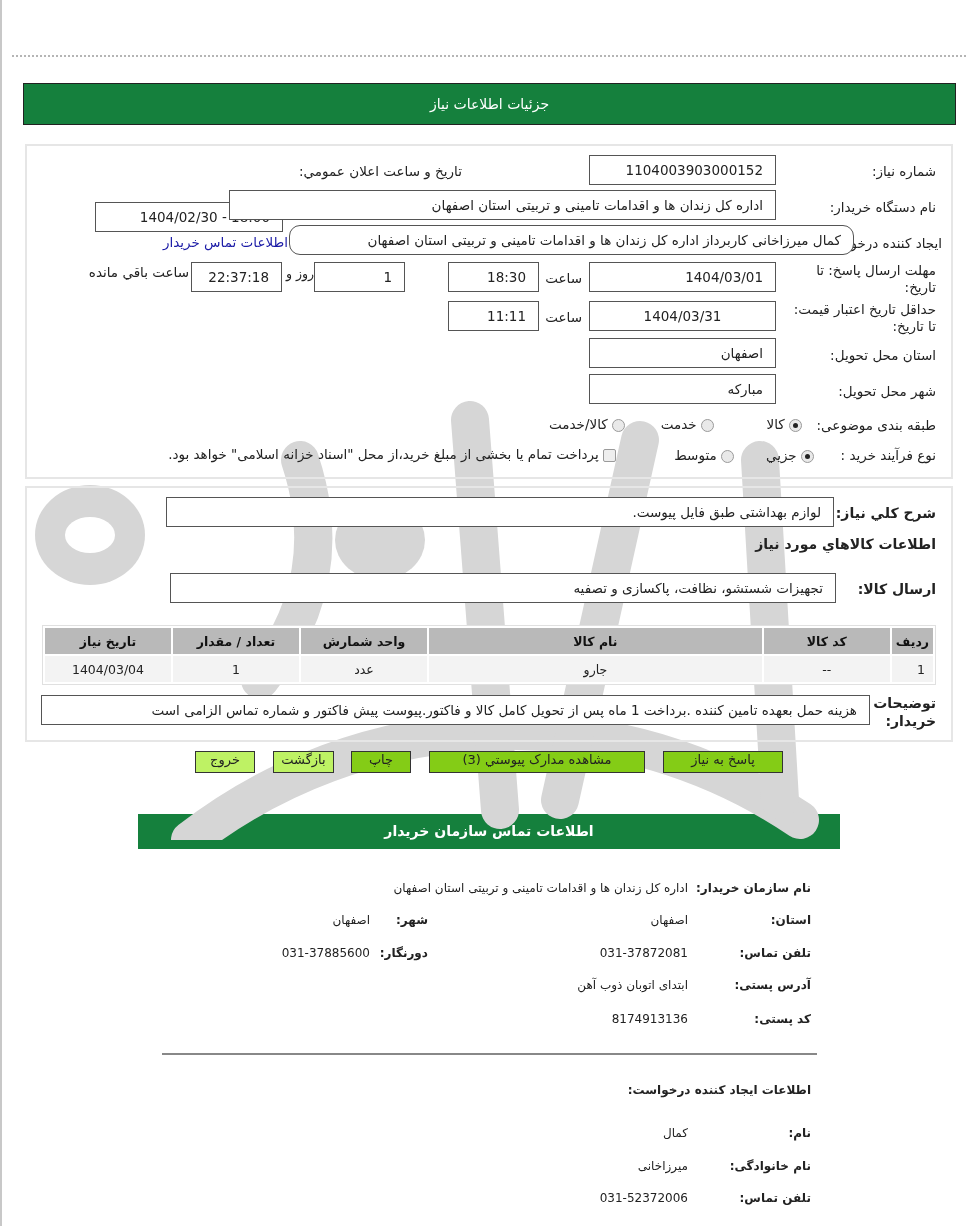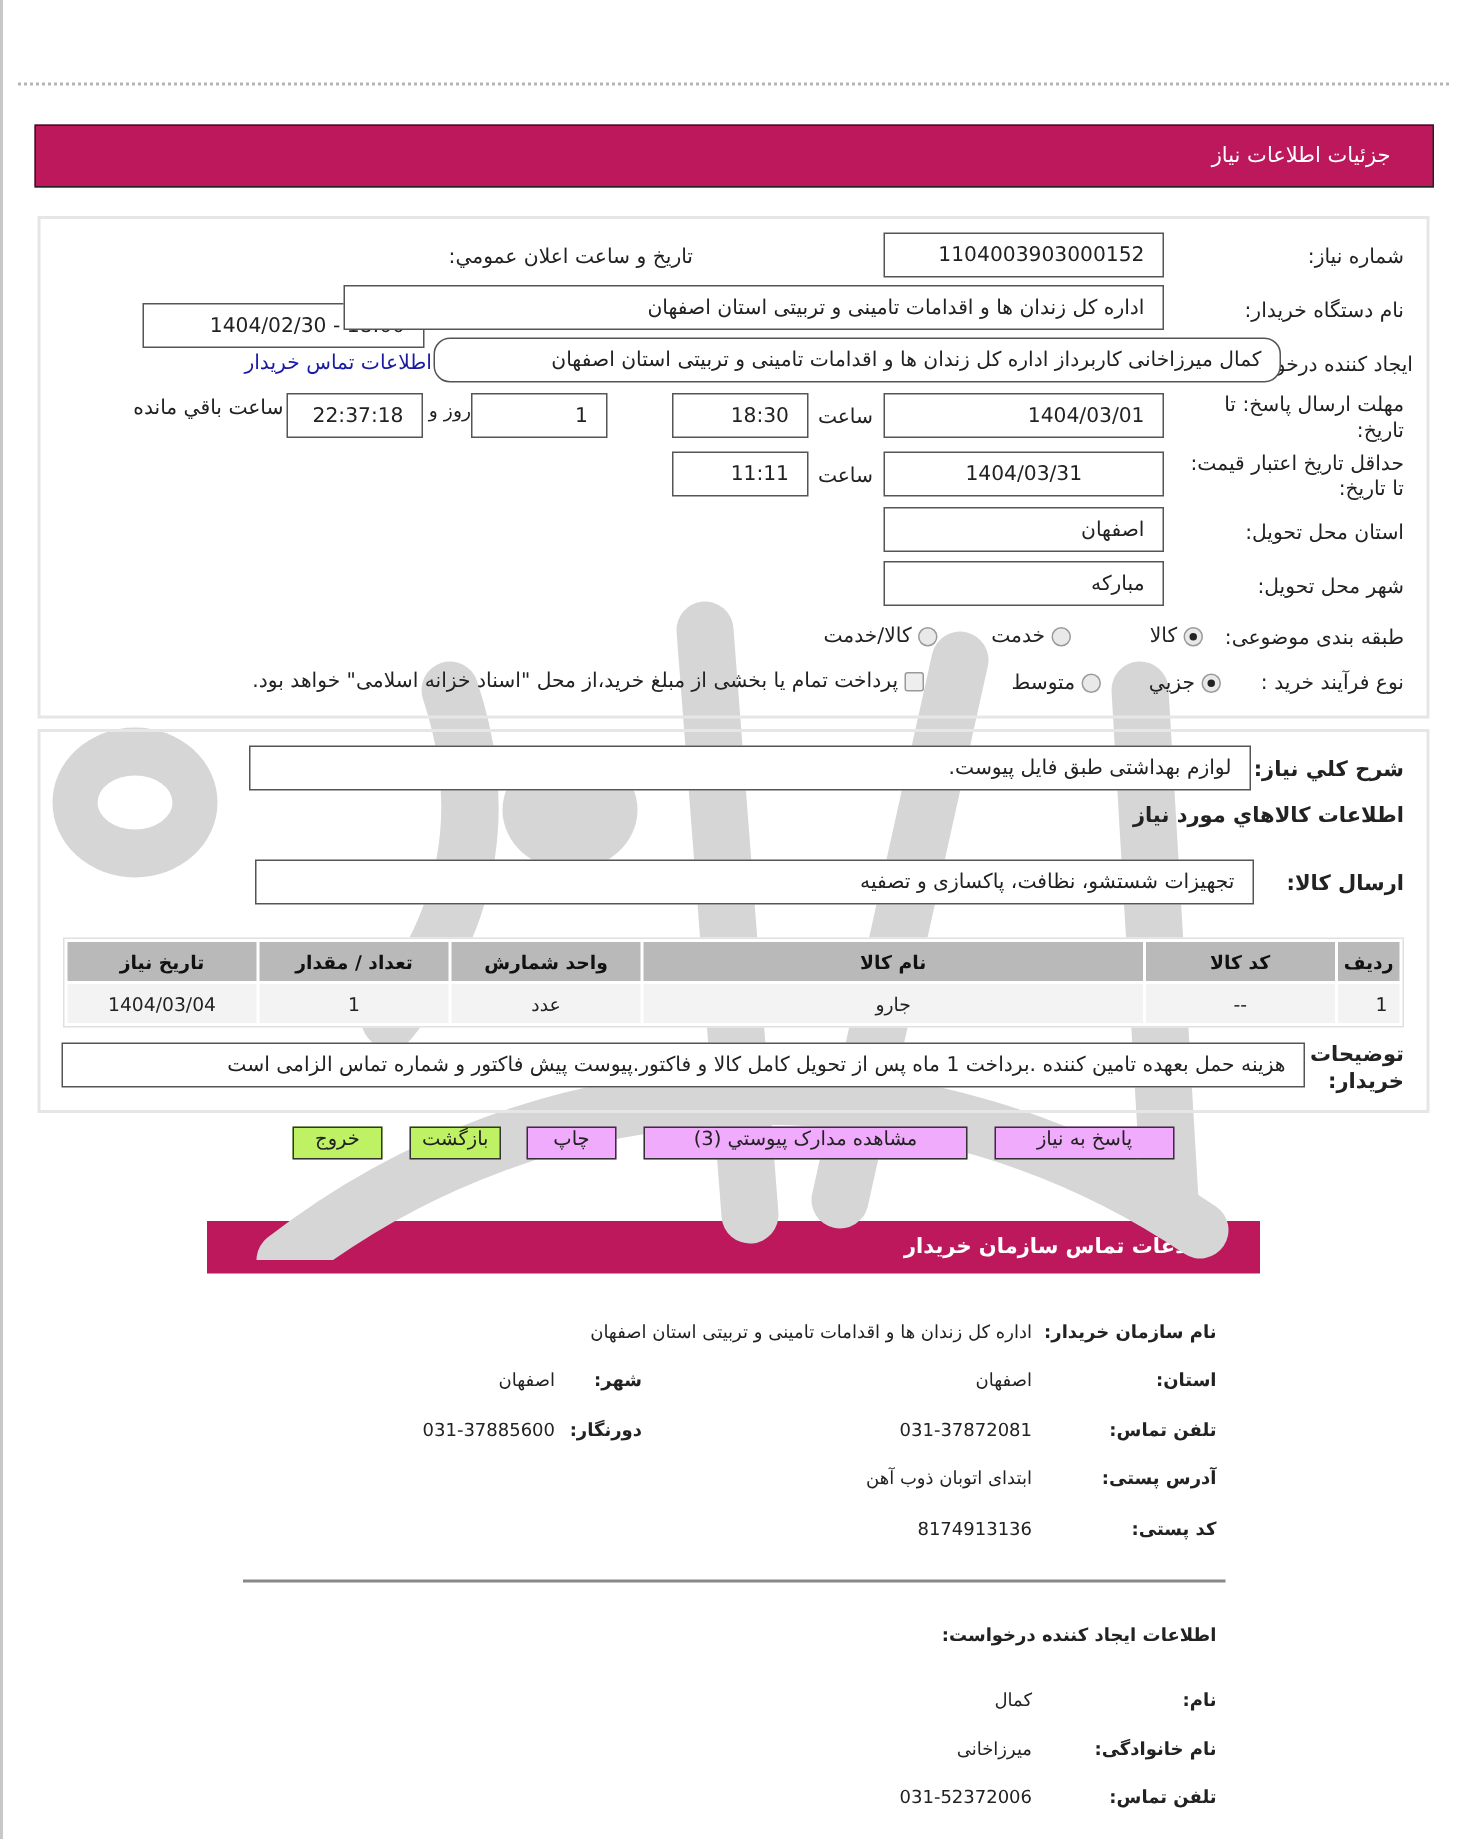--- a/index.html
+++ b/index.html
@@ -6,22 +6,23 @@
   body {
     width:978px; height:1226px; position:relative; overflow:hidden;
     background:#ffffff;
     font-family:"DejaVu Sans", sans-serif;
     font-size:13px; color:#222;
   }
   .left-edge { position:absolute; left:0; top:0; width:2px; height:1226px; background:#c8c8c8; }
   .dotted-rule { position:absolute; left:12px; right:12px; top:55px; border-top:2px dotted #b5b5b5; }
   .watermark { position:absolute; left:0; top:380px; width:978px; height:460px; pointer-events:none; z-index:1; }
   .brown-bar {
-    position:absolute; background:#be185d; color:#fff; direction:rtl;
+    position:absolute; background:#15803d; color:#fff; direction:rtl;
     box-sizing:border-box;
+    text-align:center;
   }
   .bar1 { left:23px; top:83px; width:933px; height:42px; border:1px solid #222; padding:0 28px; line-height:40px; font-size:14px; }
   .bar2 { left:138px; top:814px; width:702px; height:35px; padding:0 28px; line-height:35px; font-size:14px; font-weight:bold; }
   .panel { position:absolute; left:25px; width:928px; border:2px solid #e6e6e6; box-sizing:border-box; background:transparent; z-index:2; }
   .panel1 { top:144px; height:335px; }
   .panel2 { top:486px; height:256px; }
   .abs { position:absolute; z-index:3; }
   .lbl { direction:rtl; text-align:right; font-size:13.5px; color:#222; white-space:nowrap; }
   .box {
     position:absolute; z-index:3; border:1px solid #555; background:#fff; box-sizing:border-box;
@@ -36,21 +37,21 @@
   .radio.on::after { content:""; position:absolute; left:3px; top:3px; width:5px; height:5px; border-radius:50%; background:#222; }
   .check { display:inline-block; width:13px; height:13px; border:1px solid #9a9a9a; border-radius:2px; background:#eee; box-sizing:border-box; vertical-align:middle; }
   .bold { font-weight:bold; }
   table.items { position:absolute; z-index:3; left:42px; top:625px; width:894px; border-collapse:separate; border-spacing:2px; direction:rtl; background:#fff; border:1px solid #e0e0e0; }
   table.items th { background:#b9b9b9; color:#111; font-weight:bold; font-size:12.5px; height:26px; padding:0 4px; }
   table.items td { background:#f3f3f3; font-size:12.5px; height:24px; text-align:center; }
   .btn {
     position:absolute; z-index:3; height:22px; box-sizing:border-box; border:1px solid #333;
     font-size:13px; text-align:center; line-height:16px; direction:rtl; cursor:pointer; color:#222;
   }
-  .btn.green { background:#f0abfc; }
+  .btn.green { background:#84cc16; }
   .btn.pink { background:#bef264; }
   .info-lbl { position:absolute; direction:rtl; text-align:right; font-size:12px; font-weight:bold; color:#222; white-space:nowrap; }
   .info-val { position:absolute; direction:rtl; text-align:right; font-size:12px; color:#222; white-space:nowrap; }
   .hr2 { position:absolute; left:162px; top:1053px; width:655px; border-top:2px solid #888; }
 </style>
 </head>
 <body>
 
 <div class="left-edge"></div>
 <div class="dotted-rule"></div>

